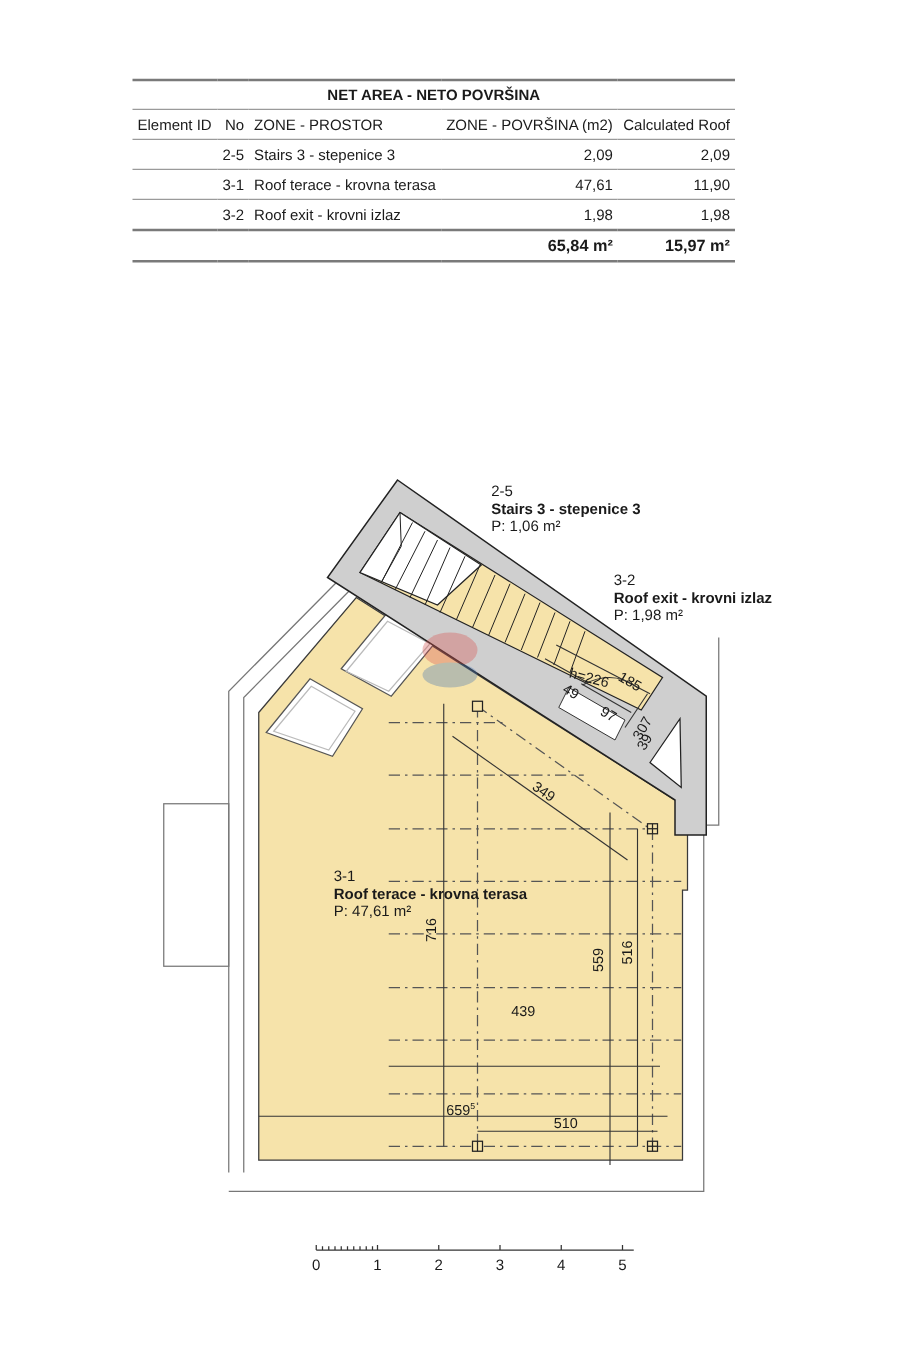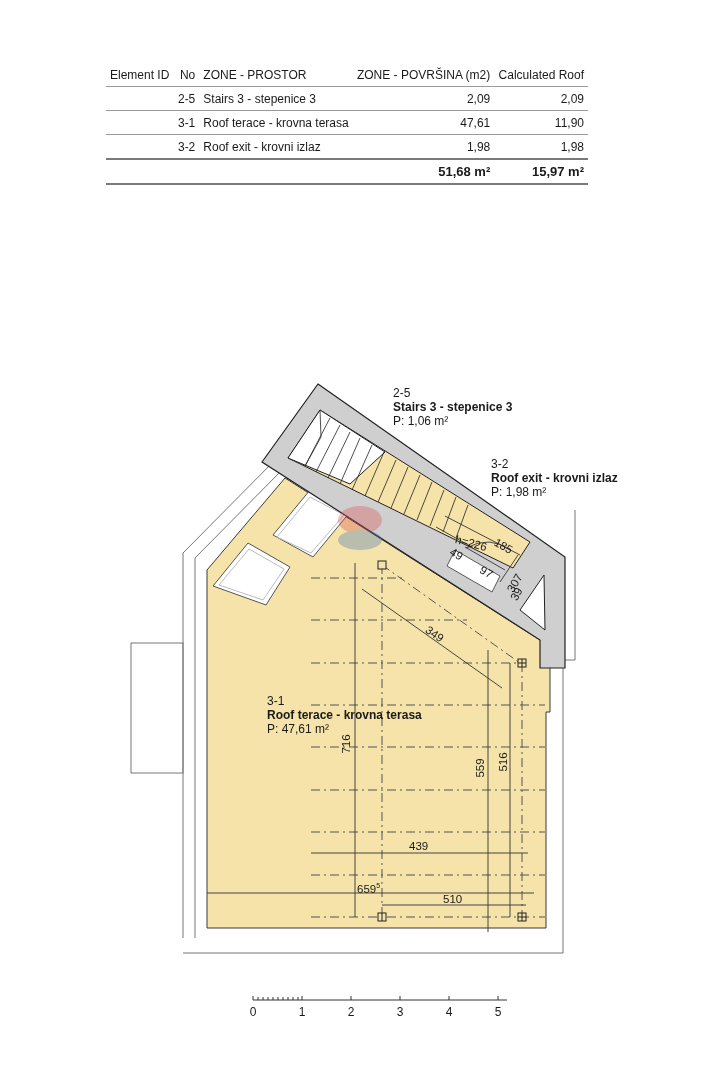--- a/index.html
+++ b/index.html
@@ -26,20 +26,23 @@
   .label .lbl-area { display:block; }
   .dim { position:absolute; font-size:11.5px; line-height:12px; white-space:nowrap; }
   .scale { position:absolute; left:245px; top:995px; width:270px; height:40px; }
   .scale-num { position:absolute; top:10px; font-size:12px; transform:translateX(-50%); }
 </style>
 </head>
 <body>
 
 <table class="area-table">
   <tbody>
+      <tr class="title-row">
+    <th colspan="5">NET AREA - NETO POVRŠINA</th>
+  </tr>
   <tr>
     <td class="c-id">Element ID</td>
     <td class="c-no">No</td>
     <td class="c-zone">ZONE - PROSTOR</td>
     <td class="c-area">ZONE - POVRŠINA (m2)</td>
     <td class="c-calc">Calculated Roof</td>
   </tr>
   <tr>
     <td class="c-id"></td>
     <td class="c-no">2-5</td>
@@ -58,21 +61,21 @@
     <td class="c-id"></td>
     <td class="c-no">3-2</td>
     <td class="c-zone">Roof exit - krovni izlaz</td>
     <td class="c-area">1,98</td>
     <td class="c-calc">1,98</td>
   </tr>
   <tr class="total-row">
     <td class="c-id"></td>
     <td class="c-no"></td>
     <td class="c-zone"></td>
-    <td class="c-area">51,68 m²</td>
+    <td class="c-area">65,84 m²</td>
     <td class="c-calc">15,97 m²</td>
   </tr>
 </tbody>
   </table>
 
 <svg class="plan" width="728" height="700" viewBox="0 340 728 700" xmlns="http://www.w3.org/2000/svg">
 
   <g fill="none" stroke="#777" stroke-width="1">
     <polyline points="183,938 183,553 280,455"></polyline>
     <polyline points="195,938 195,558 286,466"></polyline>
@@ -183,21 +186,21 @@
 <span class="dim" style="left:455px; top:537px; transform:rotate(15deg);">h=226</span>
 <span class="dim" style="left:494px; top:540px; transform:rotate(30deg);">185</span>
 <span class="dim" style="left:450px; top:548px; transform:rotate(30deg);">49</span>
 <span class="dim" style="left:480px; top:566px; transform:rotate(30deg);">97</span>
 <span class="dim" style="left:505px; top:577px; transform:rotate(-60deg);">307</span>
 <span class="dim" style="left:510px; top:588px; transform:rotate(-60deg);">39</span>
 <span class="dim" style="left:425px; top:628px; transform:rotate(35deg);">349</span>
 <span class="dim" style="left:336px; top:738px; transform:rotate(-90deg);">716</span>
 <span class="dim" style="left:470px; top:762px; transform:rotate(-90deg);">559</span>
 <span class="dim" style="left:493px; top:756px; transform:rotate(-90deg);">516</span>
-<span class="dim" style="left:409px; top:840px;">439</span>
+<span class="dim" style="left:409px; top:804px;">439</span>
 <span class="dim" style="left:357px; top:880px;"><span>659</span><sup style="font-size:7px">5</sup></span>
 <span class="dim" style="left:443px; top:893px;">510</span>
 
 <div class="scale">
   <svg width="270" height="12" style="position:absolute;left:0;top:0;">
     <line x1="8" y1="5" x2="262" y2="5" stroke="#333" stroke-width="1"></line>
     <g stroke="#333" stroke-width="1">
       <line x1="8" y1="1" x2="8" y2="5"></line>
         <line x1="13" y1="2" x2="13" y2="5"></line>
         <line x1="18" y1="2" x2="18" y2="5"></line>

